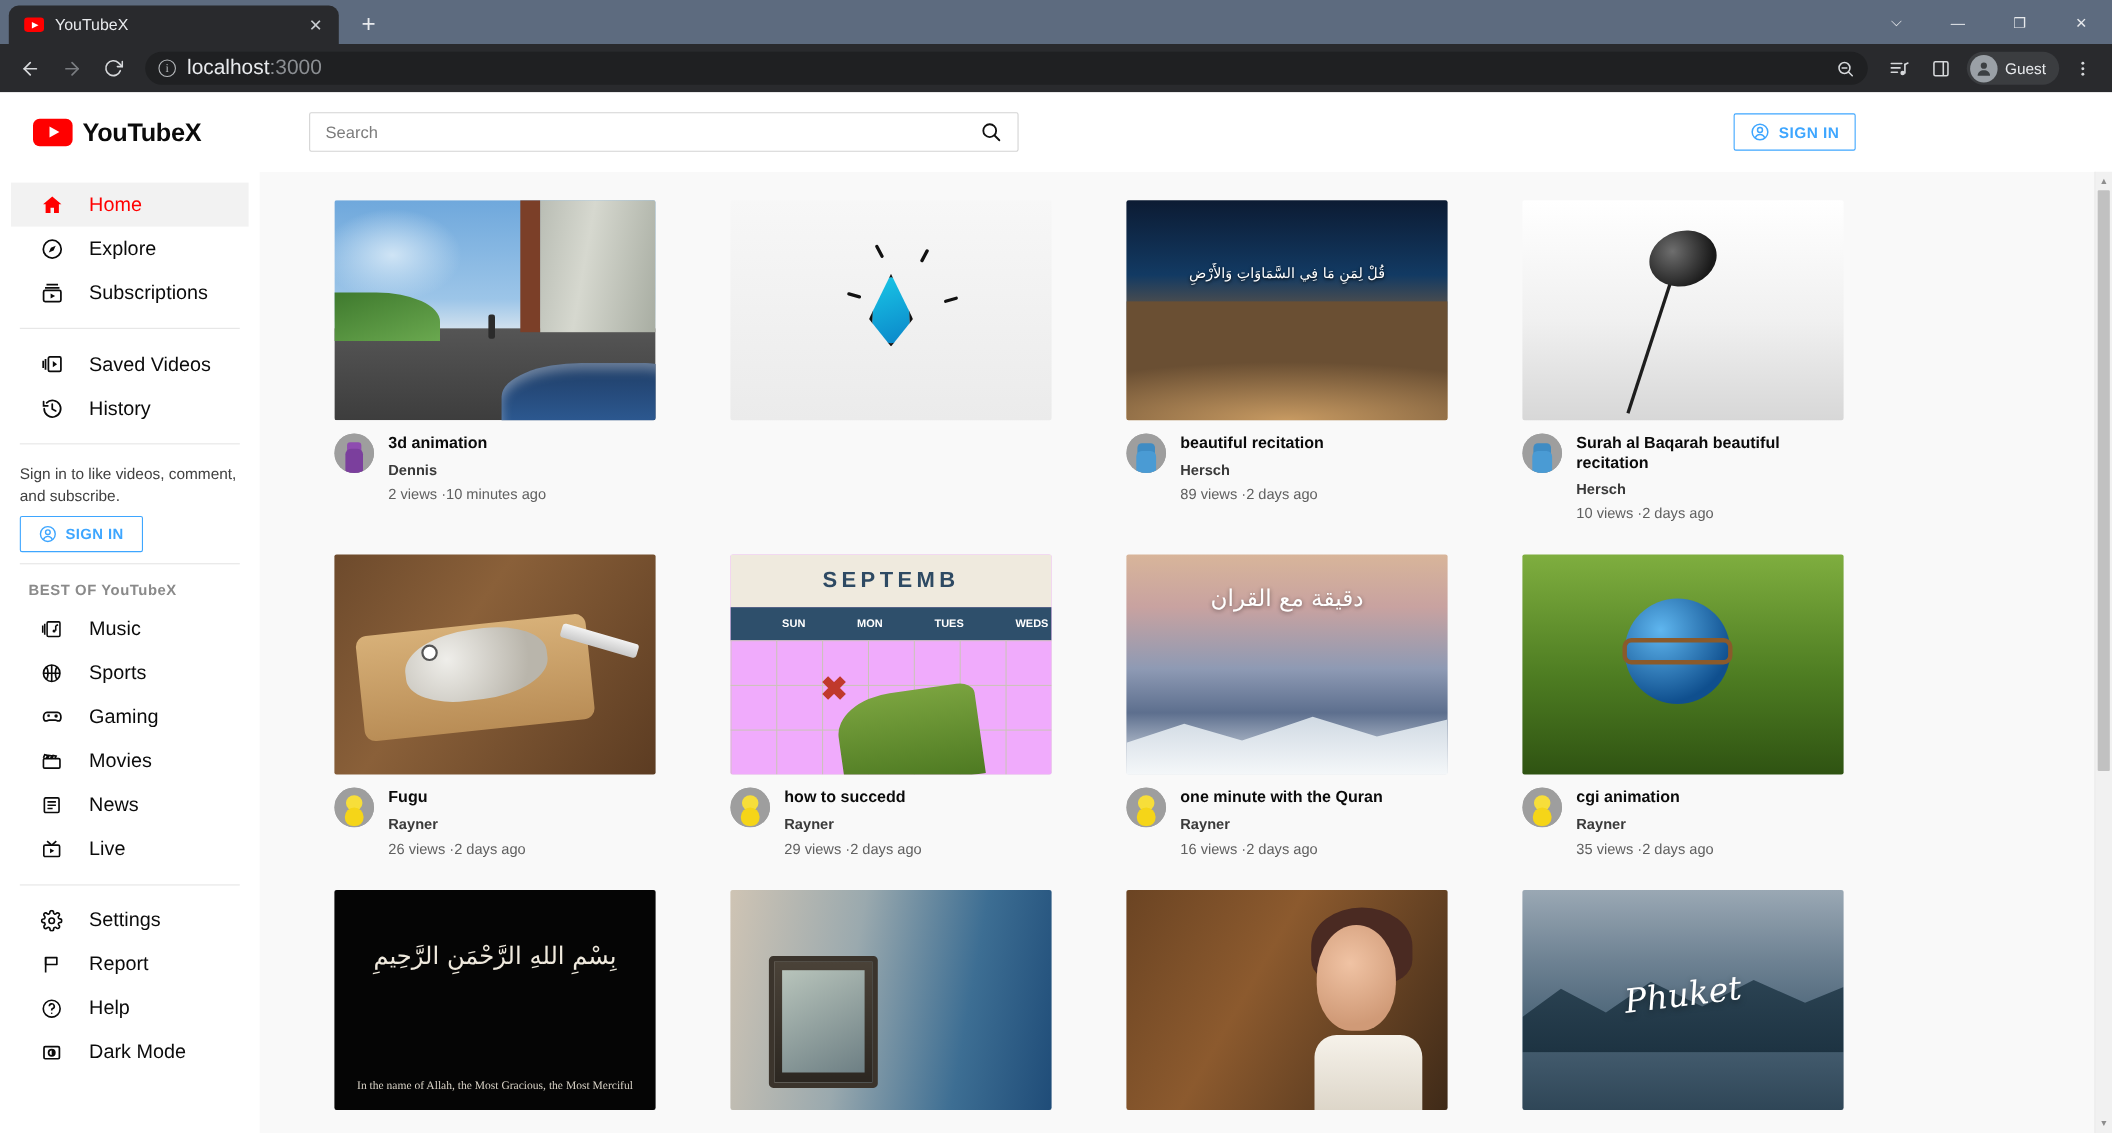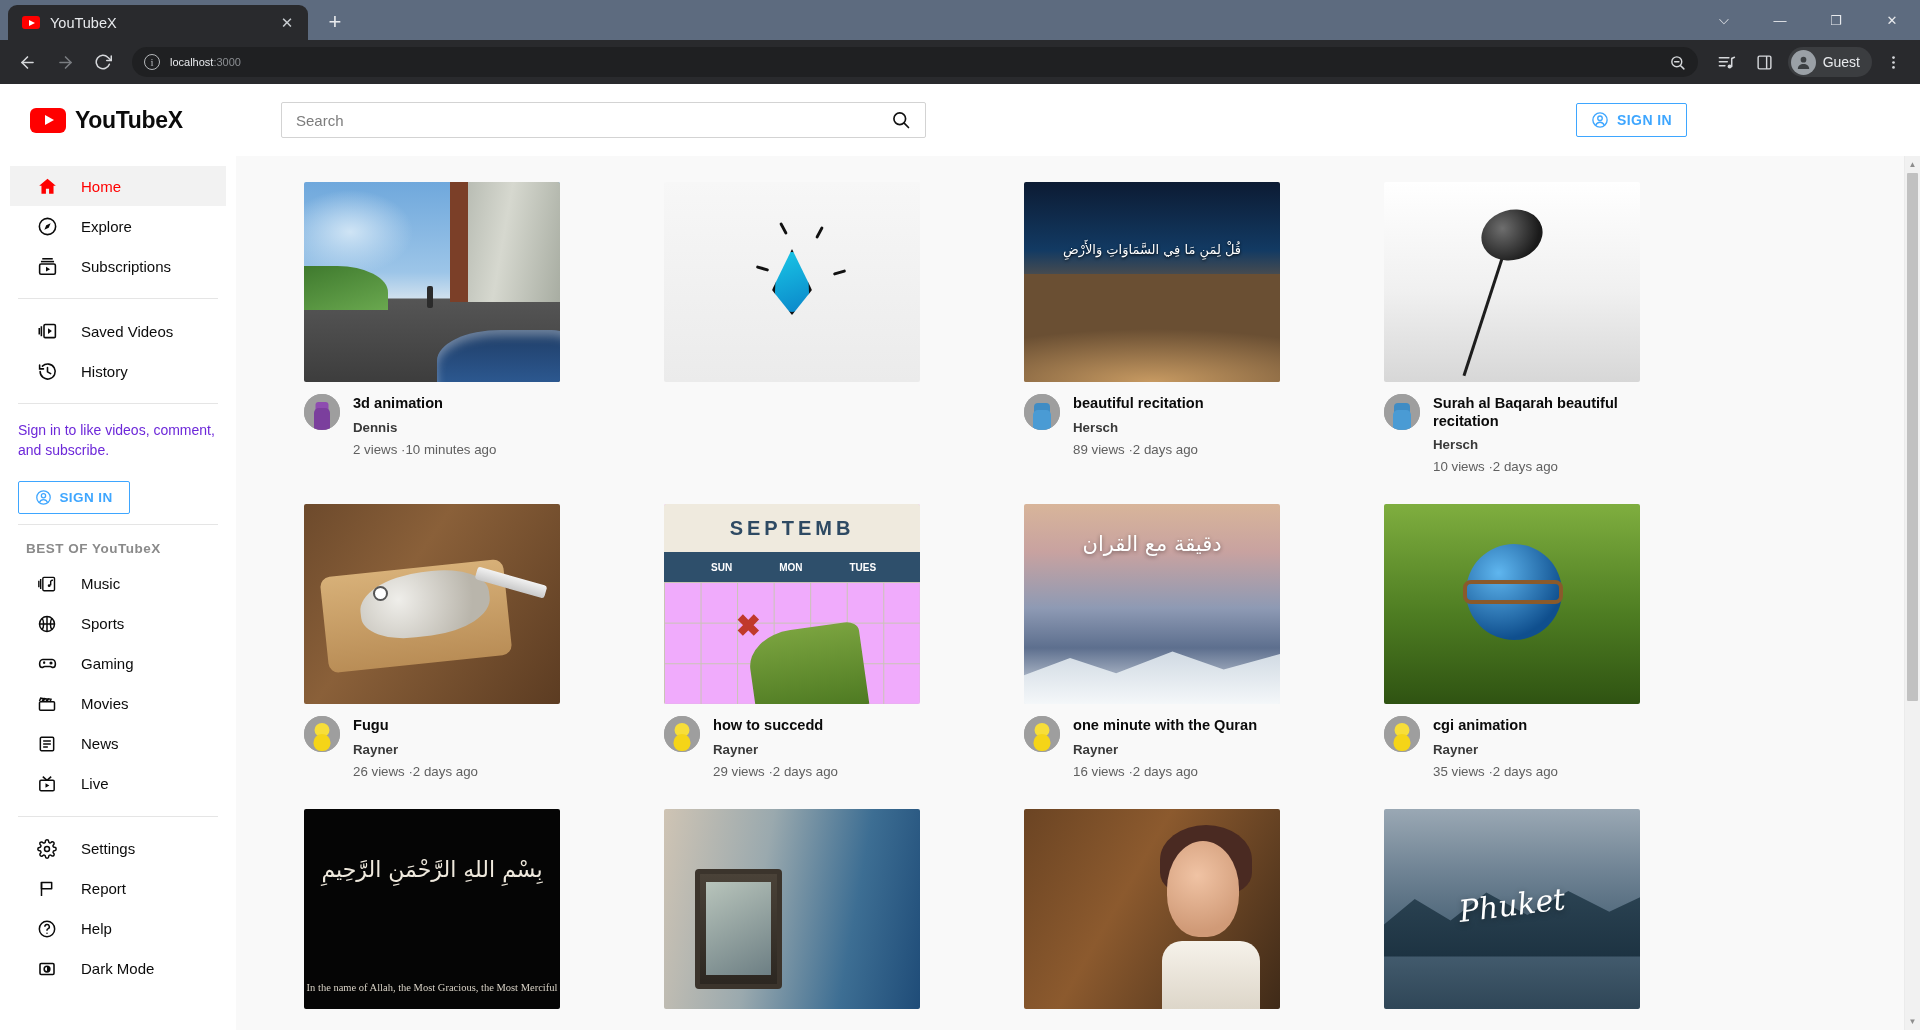--- a/index.html
+++ b/index.html
@@ -50,21 +50,21 @@
     color: #d6d8db; border-radius: 50%; flex: none;
   }
   .tb-icon.disabled { color: #7a7d81; }
   .omnibox {
     flex: 1; height: 30px; background: #1f2022; border-radius: 16px; margin: 0 8px;
     display: flex; align-items: center; padding: 0 12px; gap: 10px;
   }
   .omni-info { width: 16px; height: 16px; border: 1.3px solid #b5b8bb; border-radius: 50%;
     color: #b5b8bb; font-size: 11px; display: flex; align-items: center;
     justify-content: center; font-family: "Liberation Serif", serif; flex: none; }
-  .omni-url { font-size: 11px; color: #8b8e92; flex: 1; }
+  .omni-url { font-size: 19px; color: #8b8e92; flex: 1; }
   .omni-url b { color: #e8eaed; font-weight: normal; }
   .omni-search { color: #d6d8db; display: flex; align-items: center; }
   .profile-pill {
     height: 30px; background: #3b3d40; border-radius: 16px; display: flex;
     align-items: center; gap: 7px; padding: 0 12px 0 3px; margin-left: 2px;
   }
   .profile-av { width: 25px; height: 25px; border-radius: 50%; background: #9aa0a6;
     display: flex; align-items: center; justify-content: center; flex: none; }
   .profile-name { color: #e8eaed; font-size: 14px; }
 
@@ -106,48 +106,48 @@
 
   
   .sidebar {
     width: 236px; flex: none; background: #fff; padding: 4px 0 10px 0;
     overflow: hidden;
   }
   .nav-group { padding: 6px 0; }
   .nav-item {
     height: 40px; display: flex; align-items: center; gap: 23px;
     padding: 0 0 0 26px; margin: 0 10px 0 10px; border-radius: 0;
-    font-size: 15px; color: #0b0b0b; position: relative;
+    font-size: 18px; color: #0b0b0b; position: relative;
   }
   .nav-item.active { background: #f2f2f2; color: #ff0000; }
   .nav-item .ico { width: 22px; height: 22px; display: flex; align-items: center;
     justify-content: center; flex: none; color: #0b0b0b; }
   .nav-item.active .ico { color: #ff0000; }
   .divider { height: 1px; background: #e5e5e5; margin: 6px 18px 6px 18px; }
 
   .signin-block { padding: 10px 18px 4px 18px; }
-  .signin-text { font-size: 14px; color: #6d28d9; line-height: 1.45; margin-bottom: 20px; }
+  .signin-text { font-size: 14px; color: #404040; line-height: 1.45; margin-bottom: 8px; }
   .signin-btn {
     border: 1px solid #3ea6ff; border-radius: 2px; height: 33px; width: 112px;
     display: flex; align-items: center; justify-content: center; gap: 7px;
     color: #3ea6ff; font-size: 13.5px; font-weight: bold; letter-spacing: 0.4px;
   }
   .sec-title {
     font-size: 13.5px; font-weight: bold; color: #8a8a8a; letter-spacing: 0.5px;
     padding: 10px 0 8px 26px;
   }
 
   
   .content {
     flex: 1; background: #f9f9f9; padding: 26px 26px 0 68px; overflow: hidden;
   }
   .vgrid { display: grid; grid-template-columns: repeat(4, 292px); gap: 30px 68px; }
   .vcard { width: 292px; }
   .thumb {
-    width: 256px; height: 200px; border-radius: 2px; overflow: hidden;
+    width: 292px; height: 200px; border-radius: 2px; overflow: hidden;
     position: relative; background: #e8e8e8;
   }
   .meta { display: flex; gap: 13px; padding: 12px 0 0 0; }
   .avatar {
     width: 36px; height: 36px; border-radius: 50%; flex: none; background: #9e9e9e;
     display: flex; align-items: flex-end; justify-content: center; overflow: hidden;
     position: relative;
   }
   .metatext { display: flex; flex-direction: column; gap: 7px; padding-top: 1px; }
   .vtitle { font-size: 14.6px; font-weight: bold; color: #0b0b0b; line-height: 1.2; }

